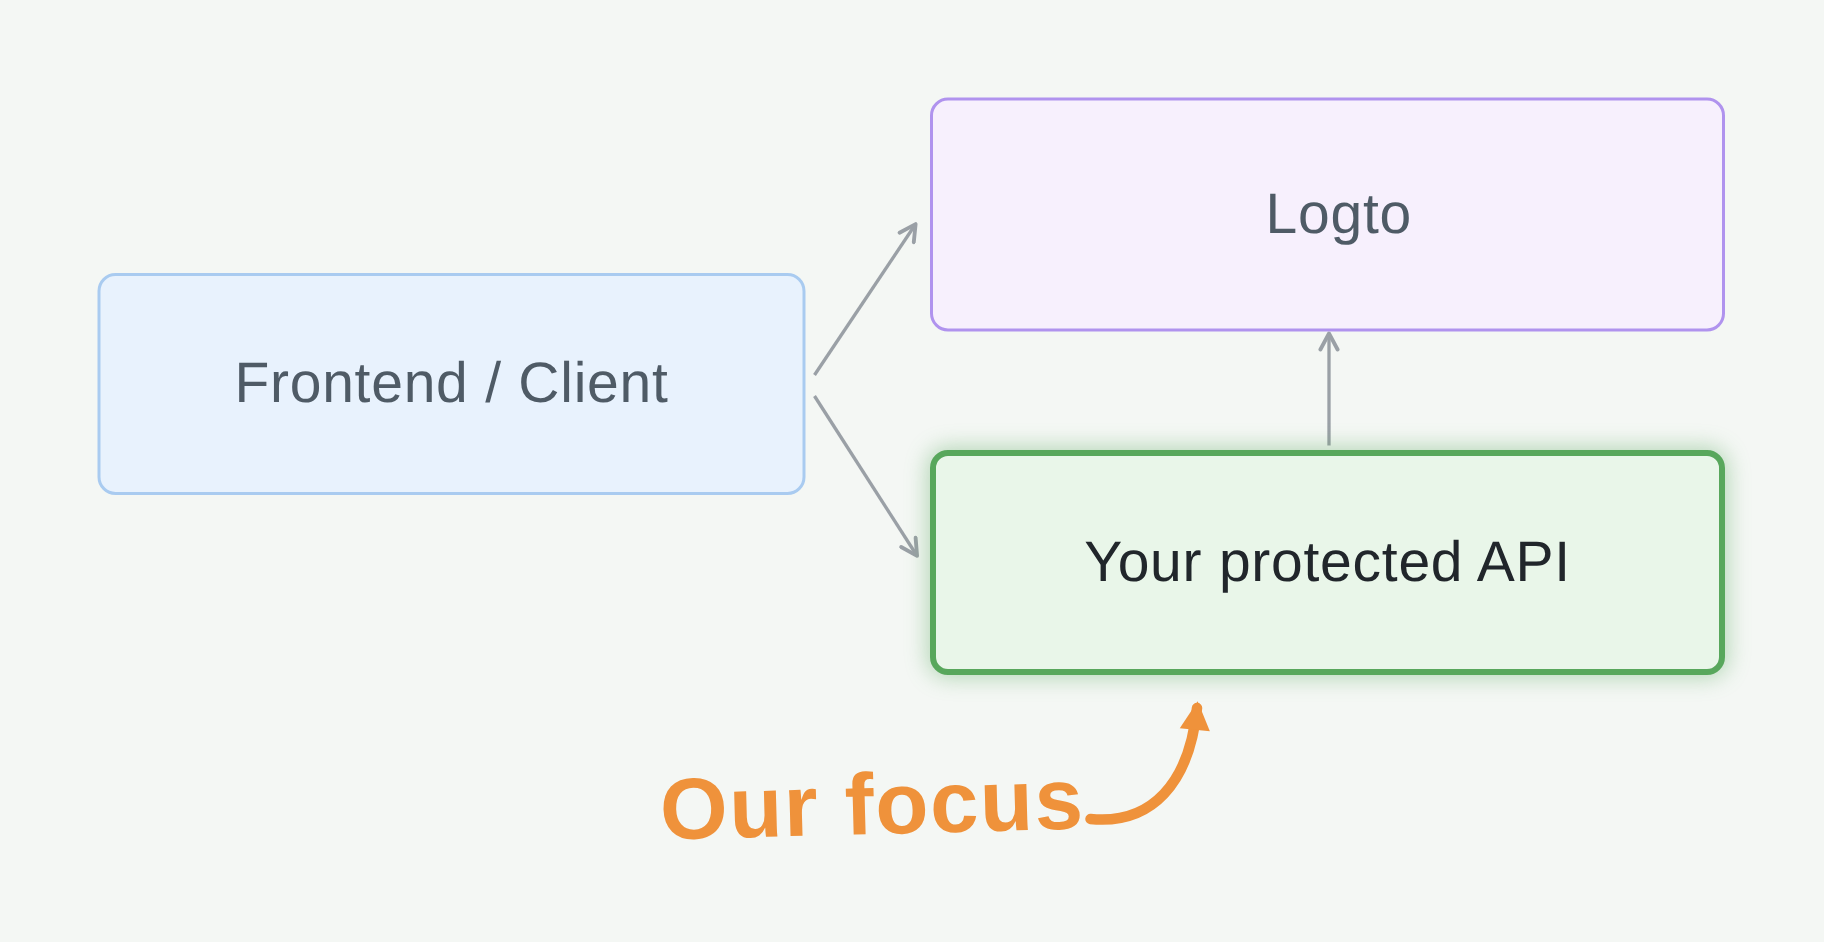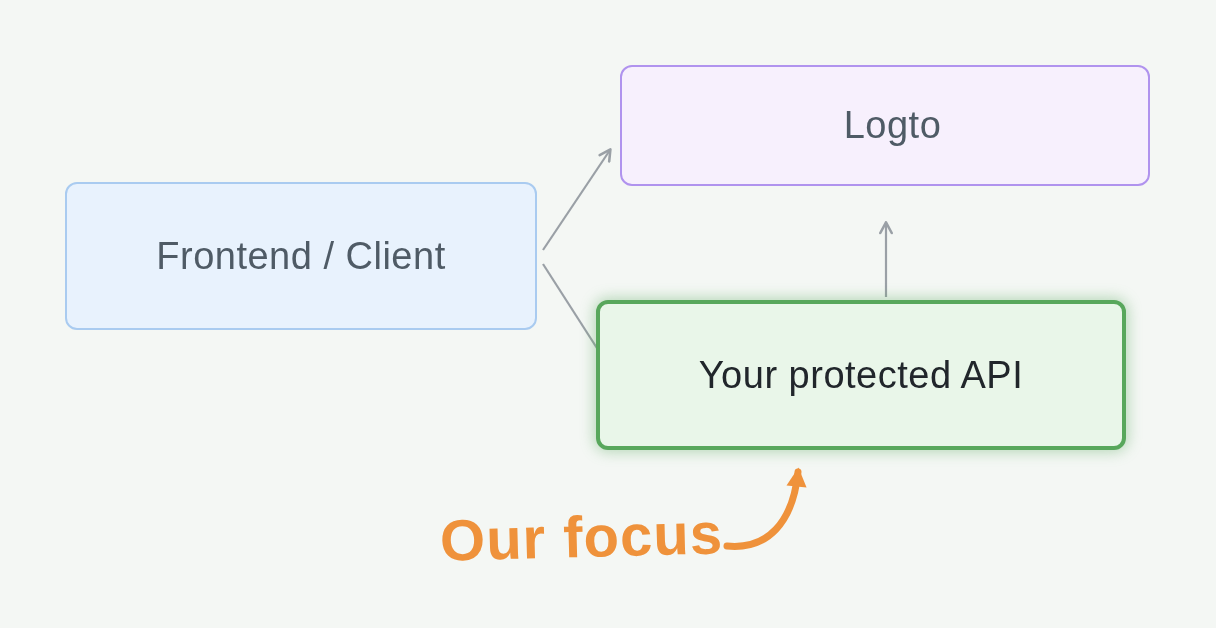--- a/index.html
+++ b/index.html
@@ -49,28 +49,28 @@
   .node-frontend {
     left: 65px; top: 182px;
     width: 472px; height: 148px;
     background: var(--frontend-fill);
     border: 2px solid var(--frontend-border);
     color: var(--text-muted);
     justify-content: center;
   }
   .node-logto {
     left: 620px; top: 65px;
-    width: 530px; height: 121px;
+    width: 530px; height: 156px;
     background: var(--logto-fill);
     border: 2px solid var(--logto-border);
     color: var(--text-muted);
     padding-left: 15px;
   }
   .node-api {
-    left: 596px; top: 300px;
+    left: 620px; top: 300px;
     width: 530px; height: 150px;
     background: var(--api-fill);
     border: 4px solid var(--api-border);
     color: var(--text-dark);
     box-shadow: 0 0 14px 2px rgba(88, 167, 92, 0.40);
   }
   .annotation-text {
     position: absolute;
     left: 440px;
     top: 503px;

